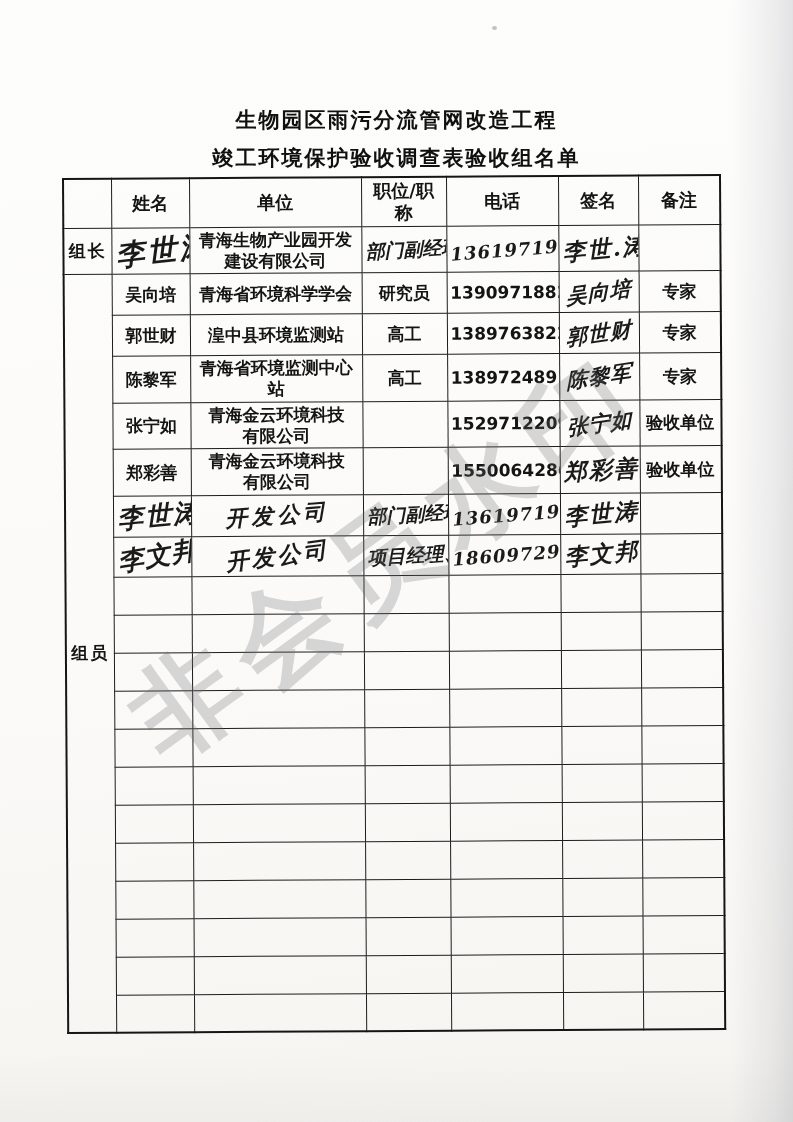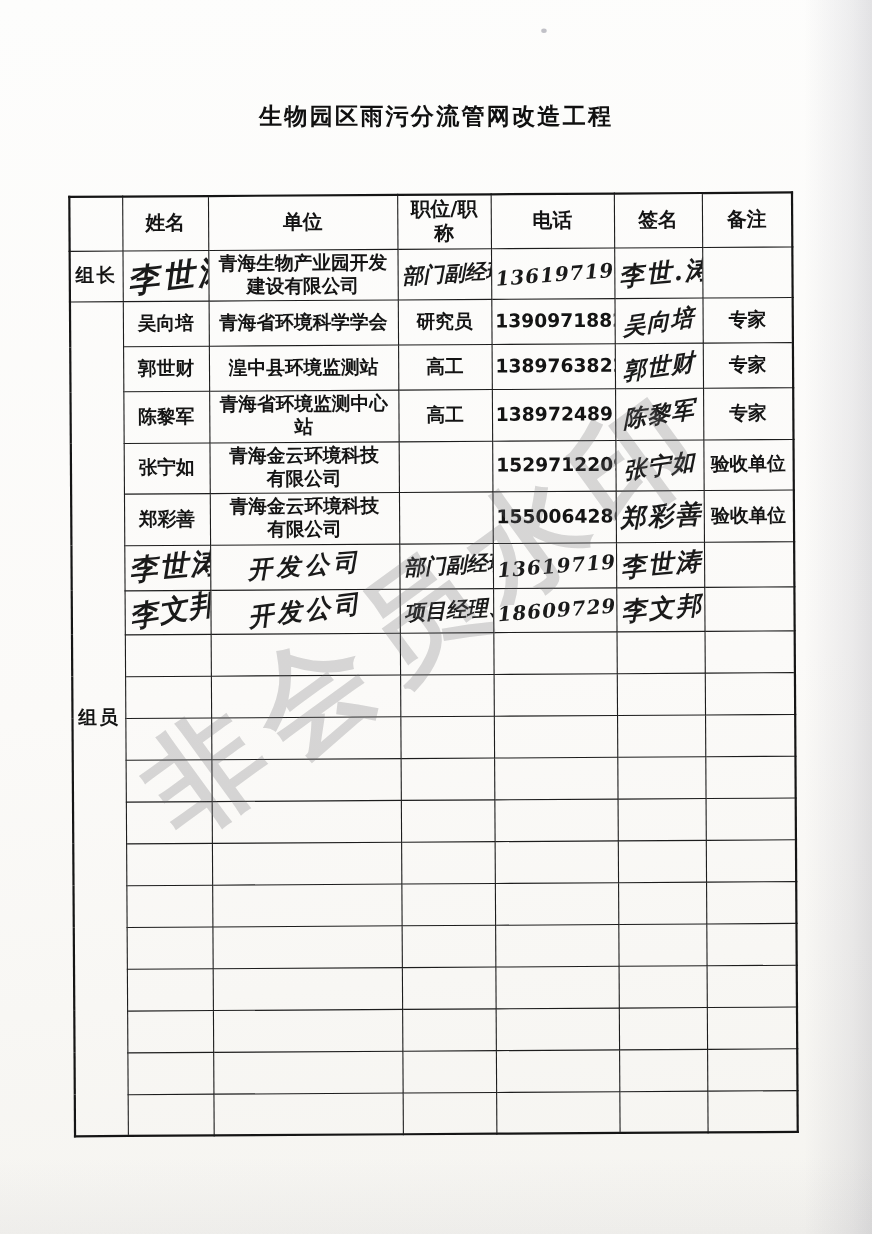--- a/index.html
+++ b/index.html
@@ -18,21 +18,21 @@
   .scan-shade-bottom {
     position:absolute; left:0; bottom:0; width:793px; height:70px;
     background:linear-gradient(to bottom, rgba(150,150,160,0) 0%, rgba(150,150,160,0.08) 100%);
     pointer-events:none; z-index:6;
   }
   .artifact-dot {
     position:absolute; left:492px; top:26px; width:5px; height:4px;
     background:rgba(120,120,135,0.45); border-radius:50%;
   }
   .title {
-    position:absolute; top:87px; left:0; width:100%;
+    position:absolute; top:101px; left:0; width:100%;
     text-align:center; font-weight:700; font-size:21px;
     letter-spacing:2px; line-height:38px; color:#101010;
   }
   .watermark {
     position:absolute; left:42px; top:472px; width:690px; height:170px;
     line-height:170px; text-align:center;
     font-size:106px; font-weight:700; letter-spacing:14px;
     color:rgba(108,108,112,0.26);
     transform:rotate(-36deg);
     pointer-events:none; z-index:5; white-space:nowrap;
@@ -70,20 +70,21 @@
 </style>
 </head>
 <body>
 
 <div class="page">
 
   <div class="artifact-dot"></div>
 
   <div class="title">
     <div>生物园区雨污分流管网改造工程</div>
+    <div>竣工环境保护验收调查表验收组名单</div>
   </div>
 
   <table class="roster">
     <colgroup>
       <col style="width:48px">
         <col style="width:78px">
         <col style="width:172px">
       <col style="width:85px">
         <col style="width:112px">
         <col style="width:80px">

